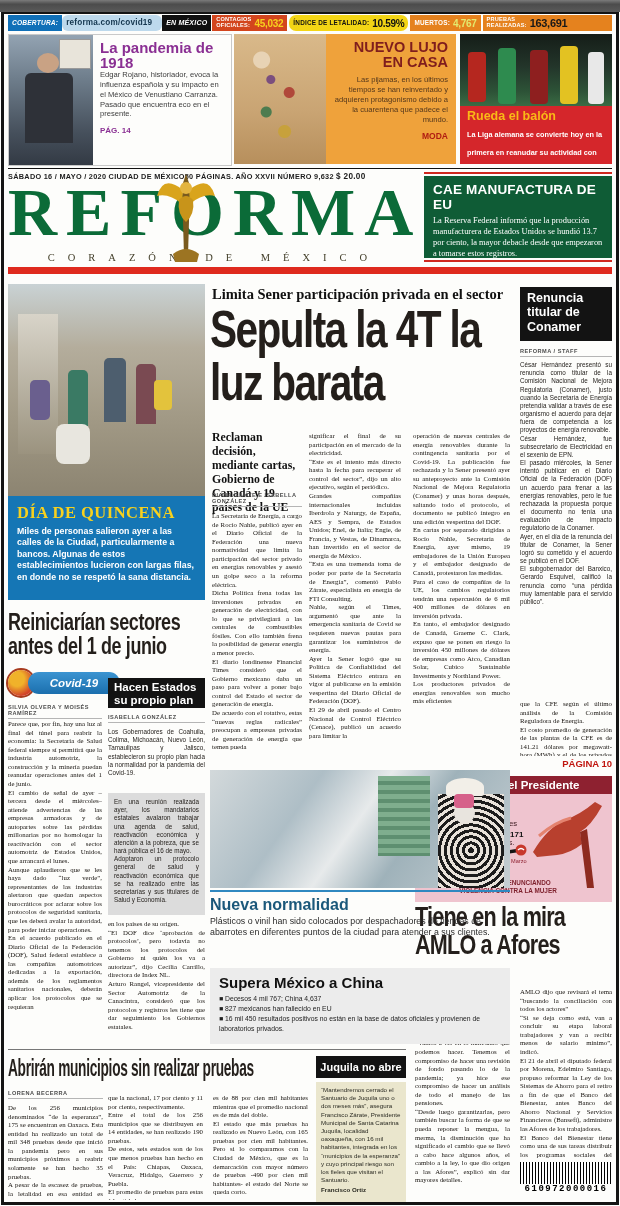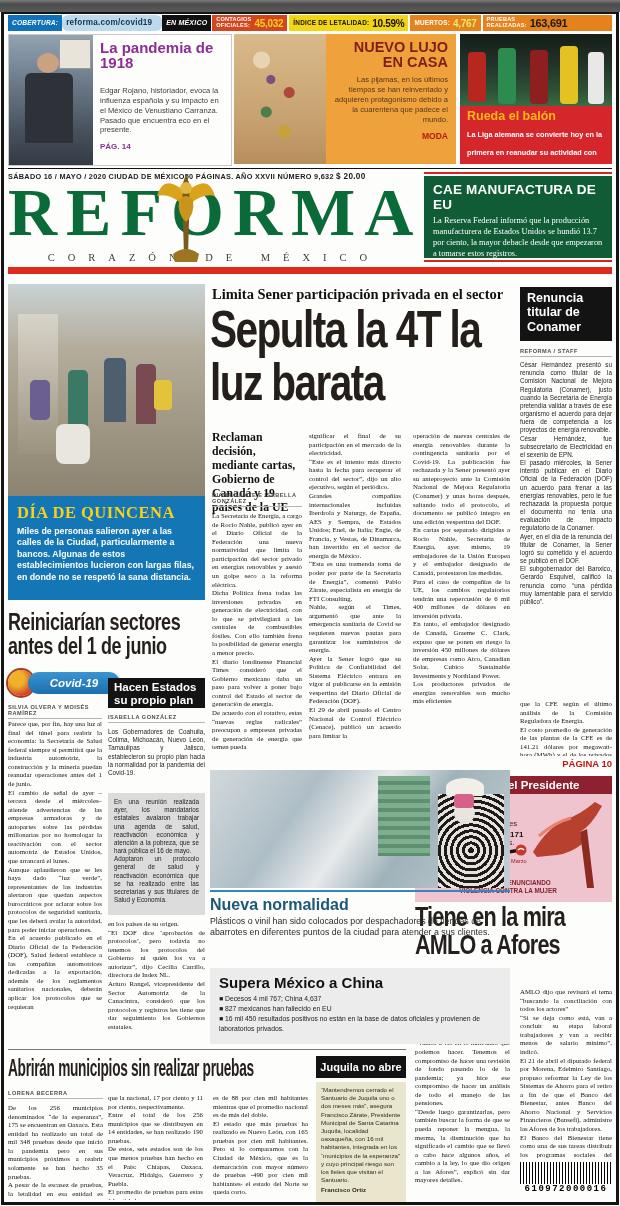--- a/index.html
+++ b/index.html
@@ -62,21 +62,21 @@
       <span class="lbl" style="font-size:8.2px;">reforma.com/covid19</span>
     </div>
     <div class="chip" style="background:#101010;color:#fff;">
       <span class="lbl" style="font-size:7px;font-style:italic;">EN MÉXICO</span>
     </div>
     <div class="chip" style="background:#d3451d;color:#fff;margin-left:1px;">
       <span class="lbl">CONTAGIOS
 OFICIALES:</span>
       <span class="num" style="color:#f7d11e;">45,032</span>
     </div>
-    <div class="chip" style="background:#f3d515;color:#111;margin-left:2px;">
+    <div class="chip" style="background:#f3d515;color:#111;margin-left:2px;border-radius:7px;">
       <span class="lbl" style="font-size:6.4px;">ÍNDICE DE LETALIDAD:</span>
       <span class="num">10.59%</span>
     </div>
     <div class="chip" style="background:#e5821e;color:#fff;margin-left:2px;">
       <span class="lbl" style="font-size:6.4px;">MUERTOS:</span>
       <span class="num" style="color:#e3e96e;">4,767</span>
     </div>
     <div class="chip" style="background:#e5821e;color:#fff;margin-left:2px;flex:1;">
       <span class="lbl">PRUEBAS
 REALIZADAS:</span>
@@ -85,21 +85,21 @@
   </div>
 
   <div class="abs" style="left:8px;top:34px;width:222px;height:130px;border:1px solid #c9c9c9;display:flex;">
     <div class="photo" style="width:84px;height:100%;background:linear-gradient(180deg,#93a3b2 0%,#6d7c8a 35%,#46505c 75%,#333a44 100%);position:relative;">
       <div class="abs" style="left:28px;top:18px;width:22px;height:20px;border-radius:50%;background:#c9a284;"></div>
       <div class="abs" style="left:16px;top:38px;width:48px;height:70px;background:#2e3138;border-radius:6px 6px 0 0;"></div>
       <div class="abs" style="left:50px;top:4px;width:30px;height:28px;background:#e8e4da;border:1px solid #999;"></div>
     </div>
     <div style="flex:1;padding:5px 7px;">
       <div class="promo-title sans" style="color:#8a2f93;font-size:15px;">La pandemia de 1918</div>
-      <div class="promo-body sans" style="color:#3d3d3d;margin-top:16px;">Edgar Rojano, historiador, evoca la influenza española y su impacto en el México de Venustiano Carranza. Pasado que encuentra eco en el presente.</div>
+      <div class="promo-body sans" style="color:#3d3d3d;margin-top:0;">Edgar Rojano, historiador, evoca la influenza española y su impacto en el México de Venustiano Carranza. Pasado que encuentra eco en el presente.</div>
       <span class="sans" style="font-weight:bold;color:#8a2f93;font-size:8px;">PÁG. 14</span>
     </div>
   </div>
 
   <div class="abs" style="left:234px;top:34px;width:222px;height:130px;background:#efa23b;display:flex;">
     <div class="photo" style="width:92px;height:100%;position:relative;background:
         radial-gradient(circle at 30% 20%,#e8d3b5 0 8px,transparent 9px),
         radial-gradient(circle at 60% 45%,#b0483a 0 5px,transparent 6px),
         radial-gradient(circle at 35% 60%,#4d7c4f 0 5px,transparent 6px),
         radial-gradient(circle at 55% 75%,#c7a13c 0 6px,transparent 7px),

